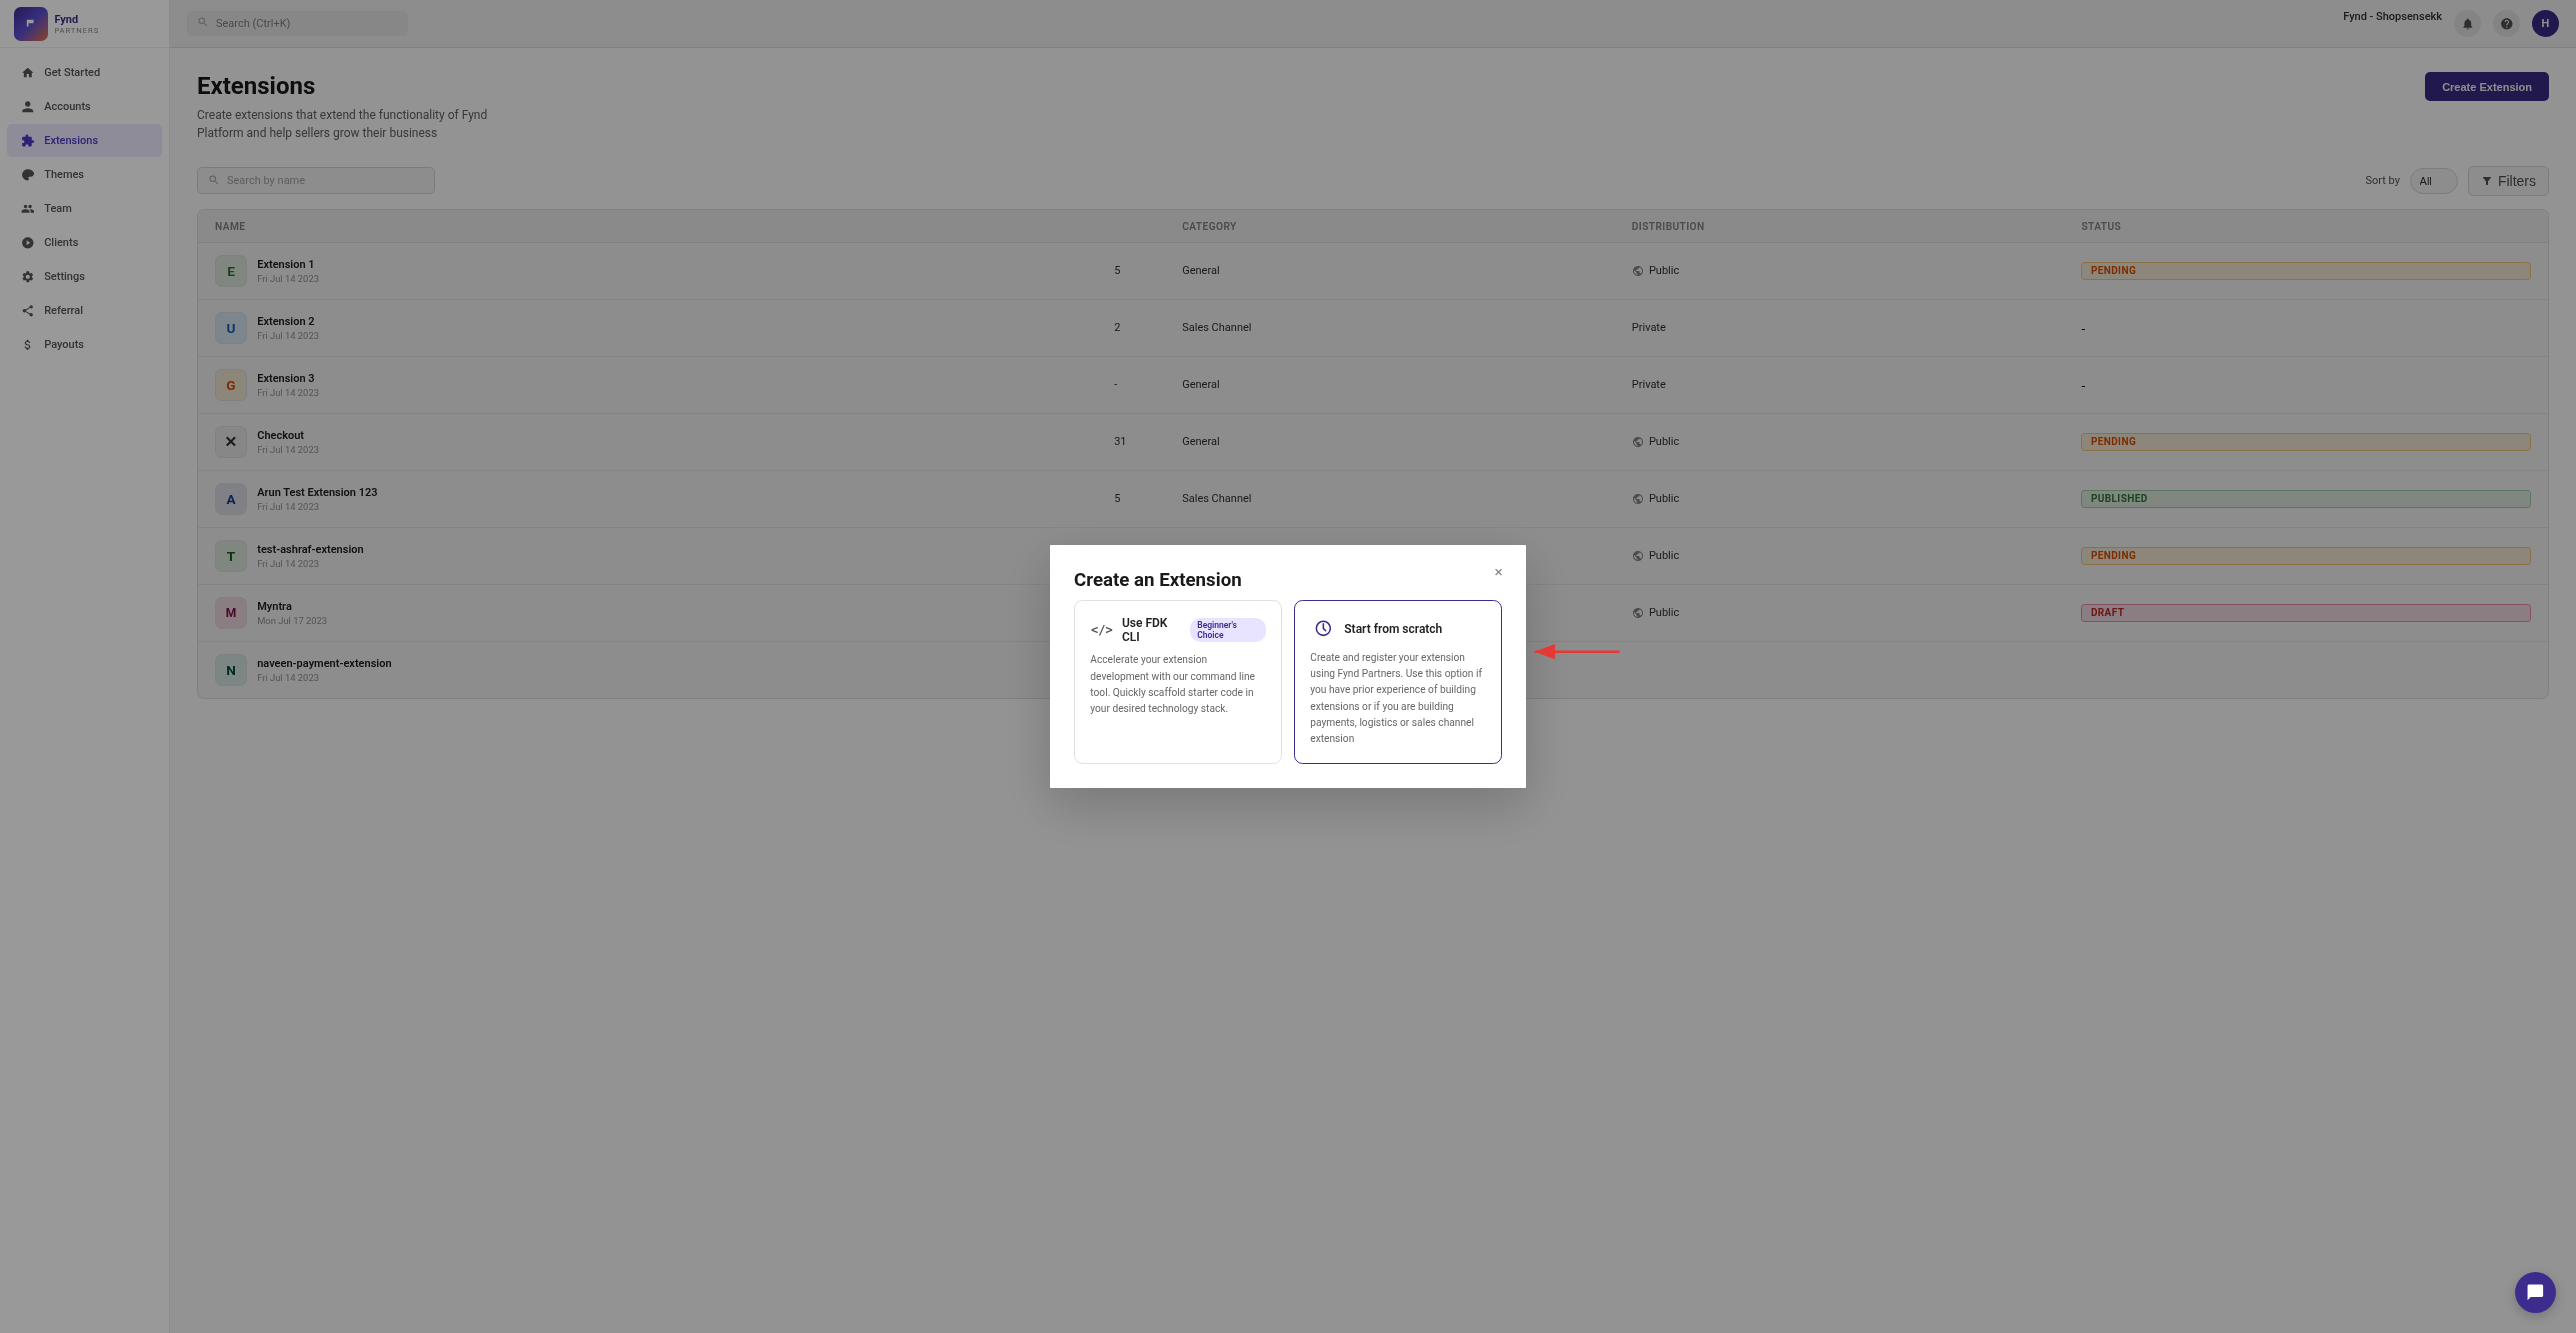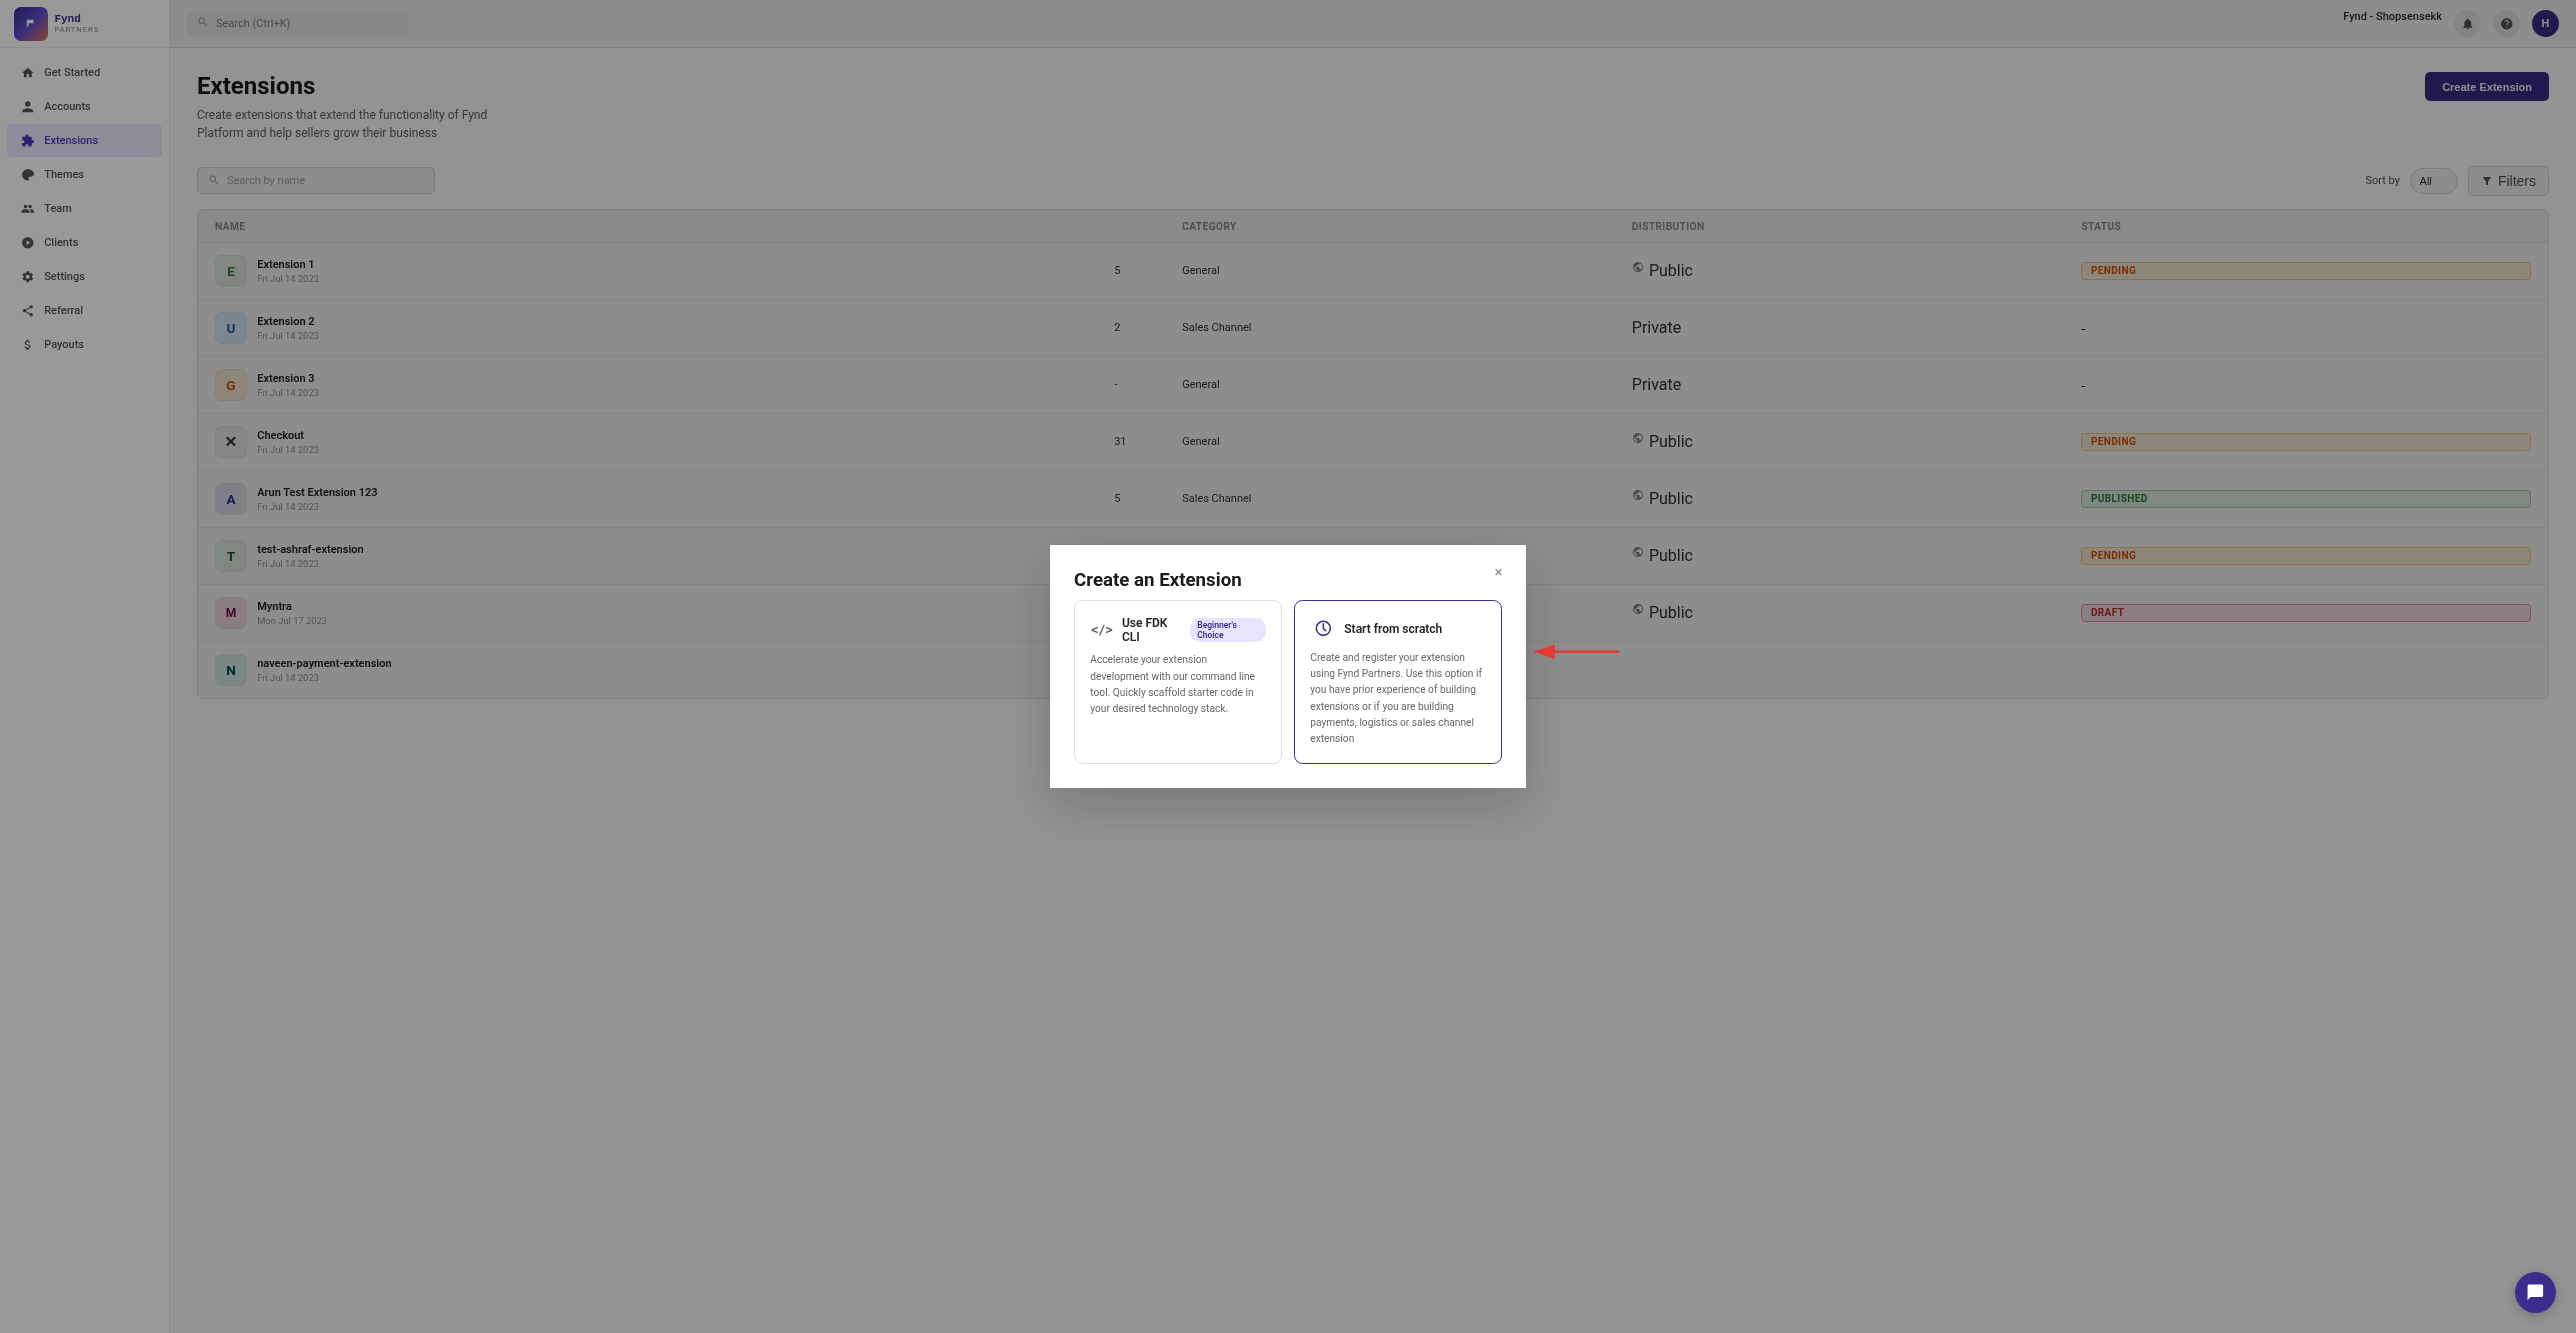--- a/index.html
+++ b/index.html
@@ -37,21 +37,20 @@
     }
     .logo-text {
       margin-left: 6.8px;
       display: flex;
       flex-direction: column;
     }
     .logo-title {
       font-size: 11px;
       font-weight: 700;
       color: #3d2c8d;
-      font-family: Liberation Mono, monospace;
     }
     .logo-subtitle {
       font-size: 7.7px;
       color: #888;
       letter-spacing: 0.9px;
       text-transform: uppercase;
     }
     .sidebar-nav {
       flex: 1;
       padding: 6.8px 0;
@@ -290,23 +289,23 @@
     .cell-num {
       font-size: 11px;
       color: #333;
     }
     .cell-category {
       font-size: 11px;
       color: #333;
     }
     .cell-dist {
       display: flex;
-      align-items: flex-start;
+      align-items: flex-end;
       gap: 5.1px;
-      font-size: 16px;
+      font-size: 11px;
       color: #333;
     }
     .status-badge {
       display: inline-block;
       padding: 2.6px 8.5px;
       border-radius: 3.4px;
       font-size: 10px;
       font-weight: 700;
       letter-spacing: 0.4px;
     }

